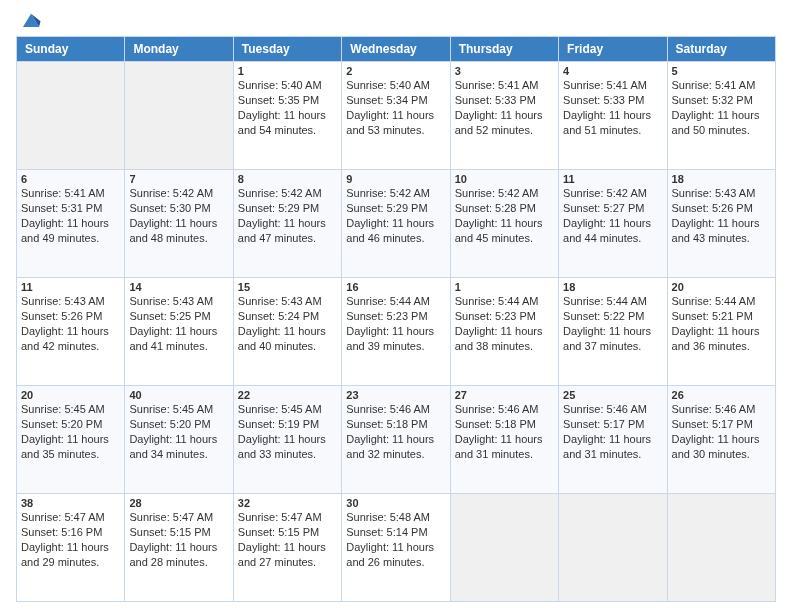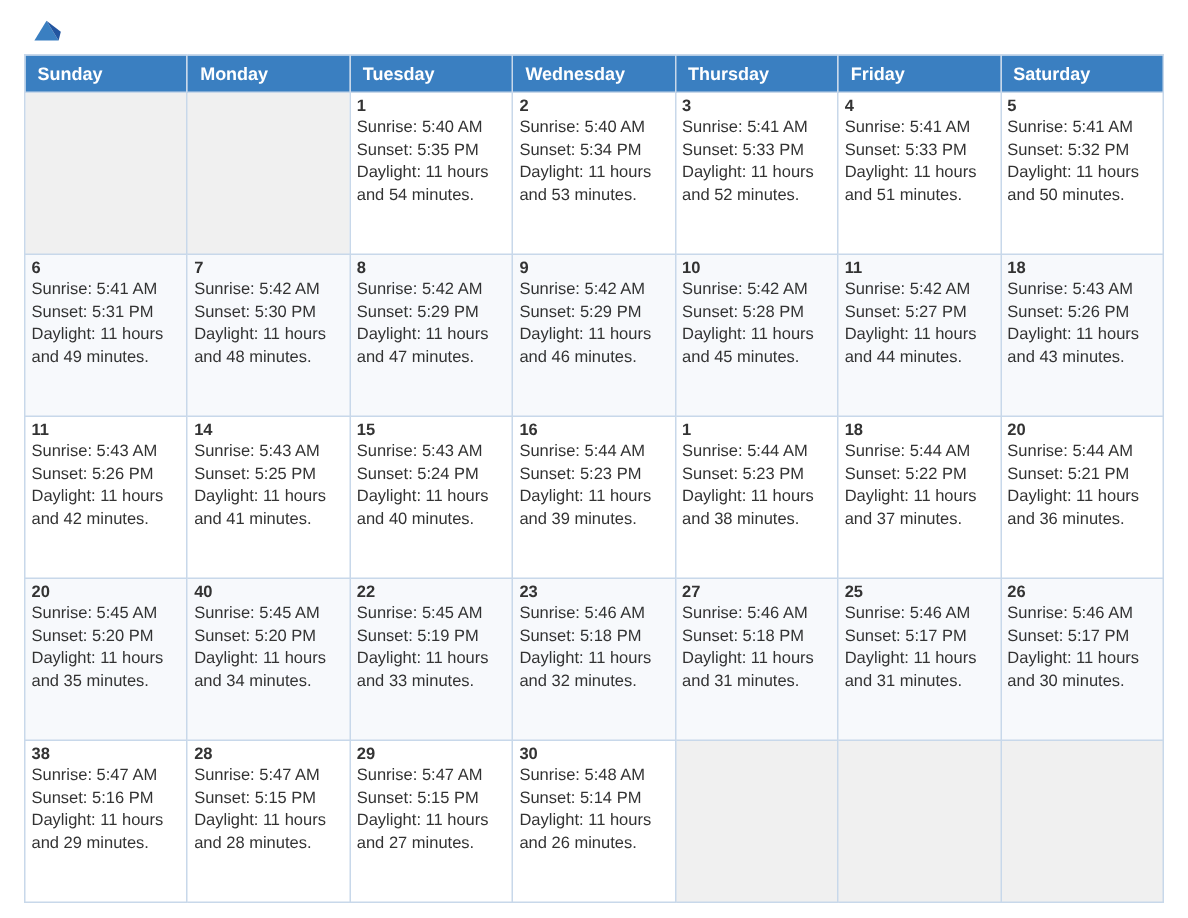--- a/index.html
+++ b/index.html
@@ -253,21 +253,21 @@
         <tr>
           <td>
             <span class="day-number">38</span>
             <div class="sun-set">Sunrise: 5:47 AM<br>Sunset: 5:16 PM<br>Daylight: 11 hours<br>and 29 minutes.</div>
           </td>
           <td>
             <span class="day-number">28</span>
             <div class="sun-set">Sunrise: 5:47 AM<br>Sunset: 5:15 PM<br>Daylight: 11 hours<br>and 28 minutes.</div>
           </td>
           <td>
-            <span class="day-number">29</span>
+            <span class="day-number">32</span>
             <div class="sun-set">Sunrise: 5:47 AM<br>Sunset: 5:15 PM<br>Daylight: 11 hours<br>and 27 minutes.</div>
           </td>
           <td>
             <span class="day-number">30</span>
             <div class="sun-set">Sunrise: 5:48 AM<br>Sunset: 5:14 PM<br>Daylight: 11 hours<br>and 26 minutes.</div>
           </td>
           <td class="cell-empty"></td>
           <td class="cell-empty"></td>
           <td class="cell-empty"></td>
         </tr>

